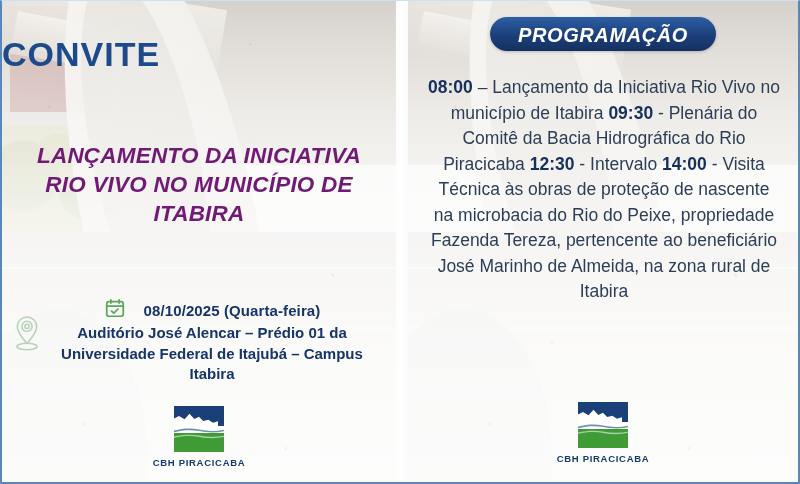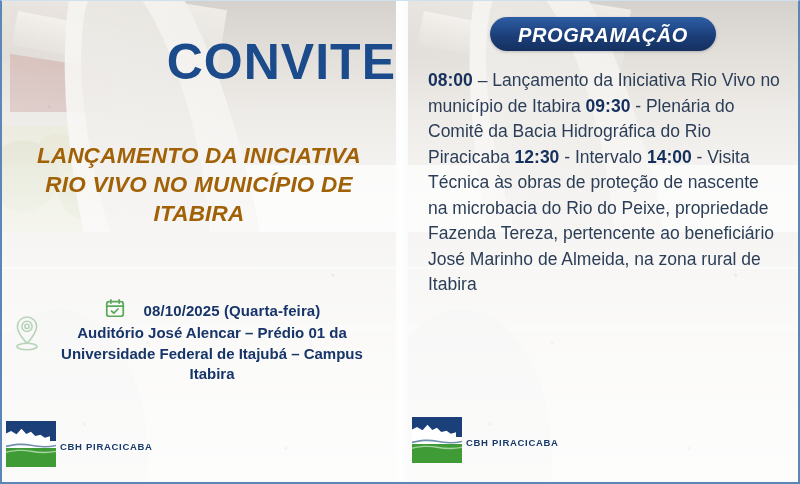--- a/index.html
+++ b/index.html
@@ -127,34 +127,34 @@
     width:12px;flex:0 0 12px;height:100%;
     background:linear-gradient(90deg,#fdfdfd,#ffffff 40%,#fafbfc);
     position:relative;z-index:5;
   }
   .panel-right{flex:1 1 auto;}
   .panel-content{position:relative;z-index:3;height:100%;}
 
   
   .convite{
     position:absolute;left:0;right:0;top:36px;
-    text-align:right;
-    font-size:50px;
+    text-align:left;
+    font-size:34px;
     font-weight:bold;
     letter-spacing:1px;
     color:#1c4b8c;
     line-height:1;
   }
   .subtitle{
     position:absolute;left:14px;right:14px;top:141px;
     text-align:center;
     font-size:22.5px;
     font-weight:bold;
     font-style:italic;
-    color:#a16207;
+    color:#701a75;
     line-height:1.28;
     letter-spacing:.2px;
   }
 
   .meta{
     position:absolute;left:30px;right:26px;top:296px;
     text-align:center;
     color:#17356a;
   }
   .meta-date-row{
@@ -183,35 +183,35 @@
     background:linear-gradient(180deg,#2d5ea4 0%,#1c3f7a 55%,#14305f 100%);
     color:#ffffff;
     border-radius:22px;
     padding:7px 28px 4px;
     font-size:20px;font-weight:bold;font-style:italic;
     letter-spacing:.6px;
     white-space:nowrap;
     box-shadow:0 1px 3px rgba(0,0,0,.22);
   }
   .agenda{
-    position:absolute;left:20px;right:18px;top:67px;
+    position:absolute;left:20px;right:18px;top:74px;
     font-size:17.5px;
     line-height:1.46;
     color:#2c3e57;
-    text-align:left;
+    text-align:center;
   }
   .agenda .time{
     font-weight:bold;
     color:#15305c;
   }
 
   
   .logo-wrap{
     position:absolute;left:0;right:0;bottom:14px;
-    display:flex;flex-direction:row;align-items:center;
+    display:flex;flex-direction:column;align-items:center;
   }
   .logo-mark{
     width:58px;height:48px;display:block;
   }
   .logo-text{
     margin-top:4px;
     font-size:9.5px;font-weight:bold;letter-spacing:.7px;
     color:#173a6b;
   }
   .logo-wrap.right-logo{bottom:18px;}

